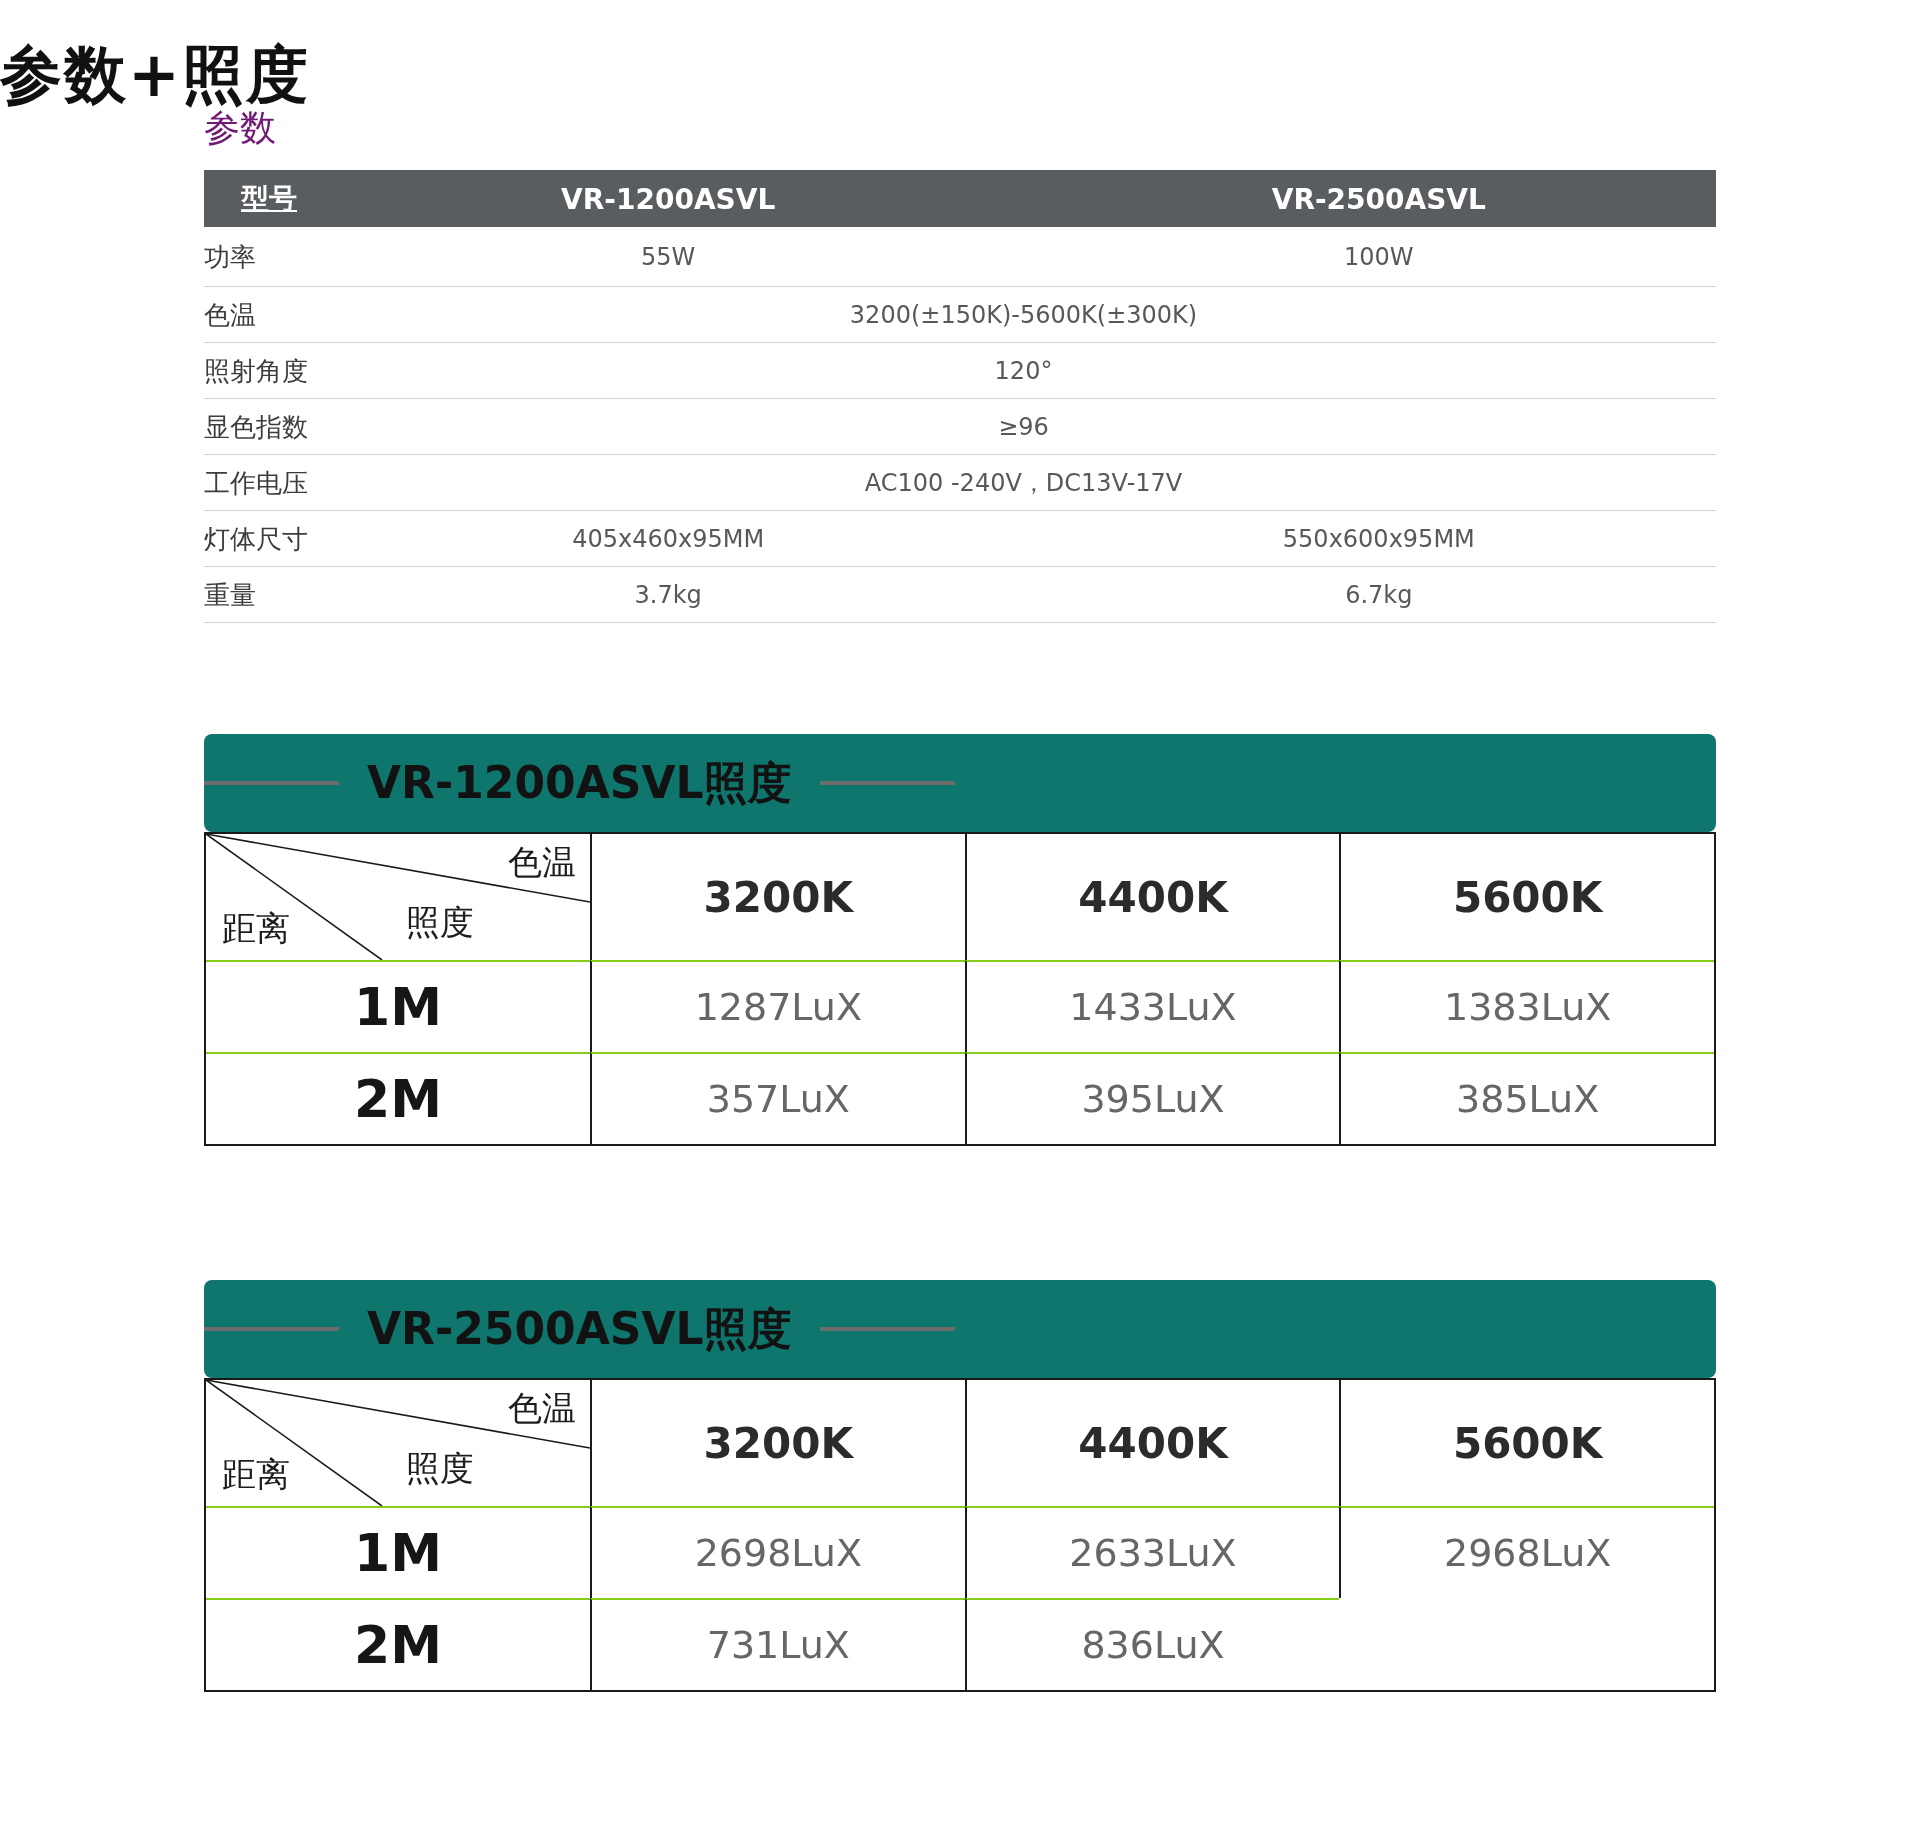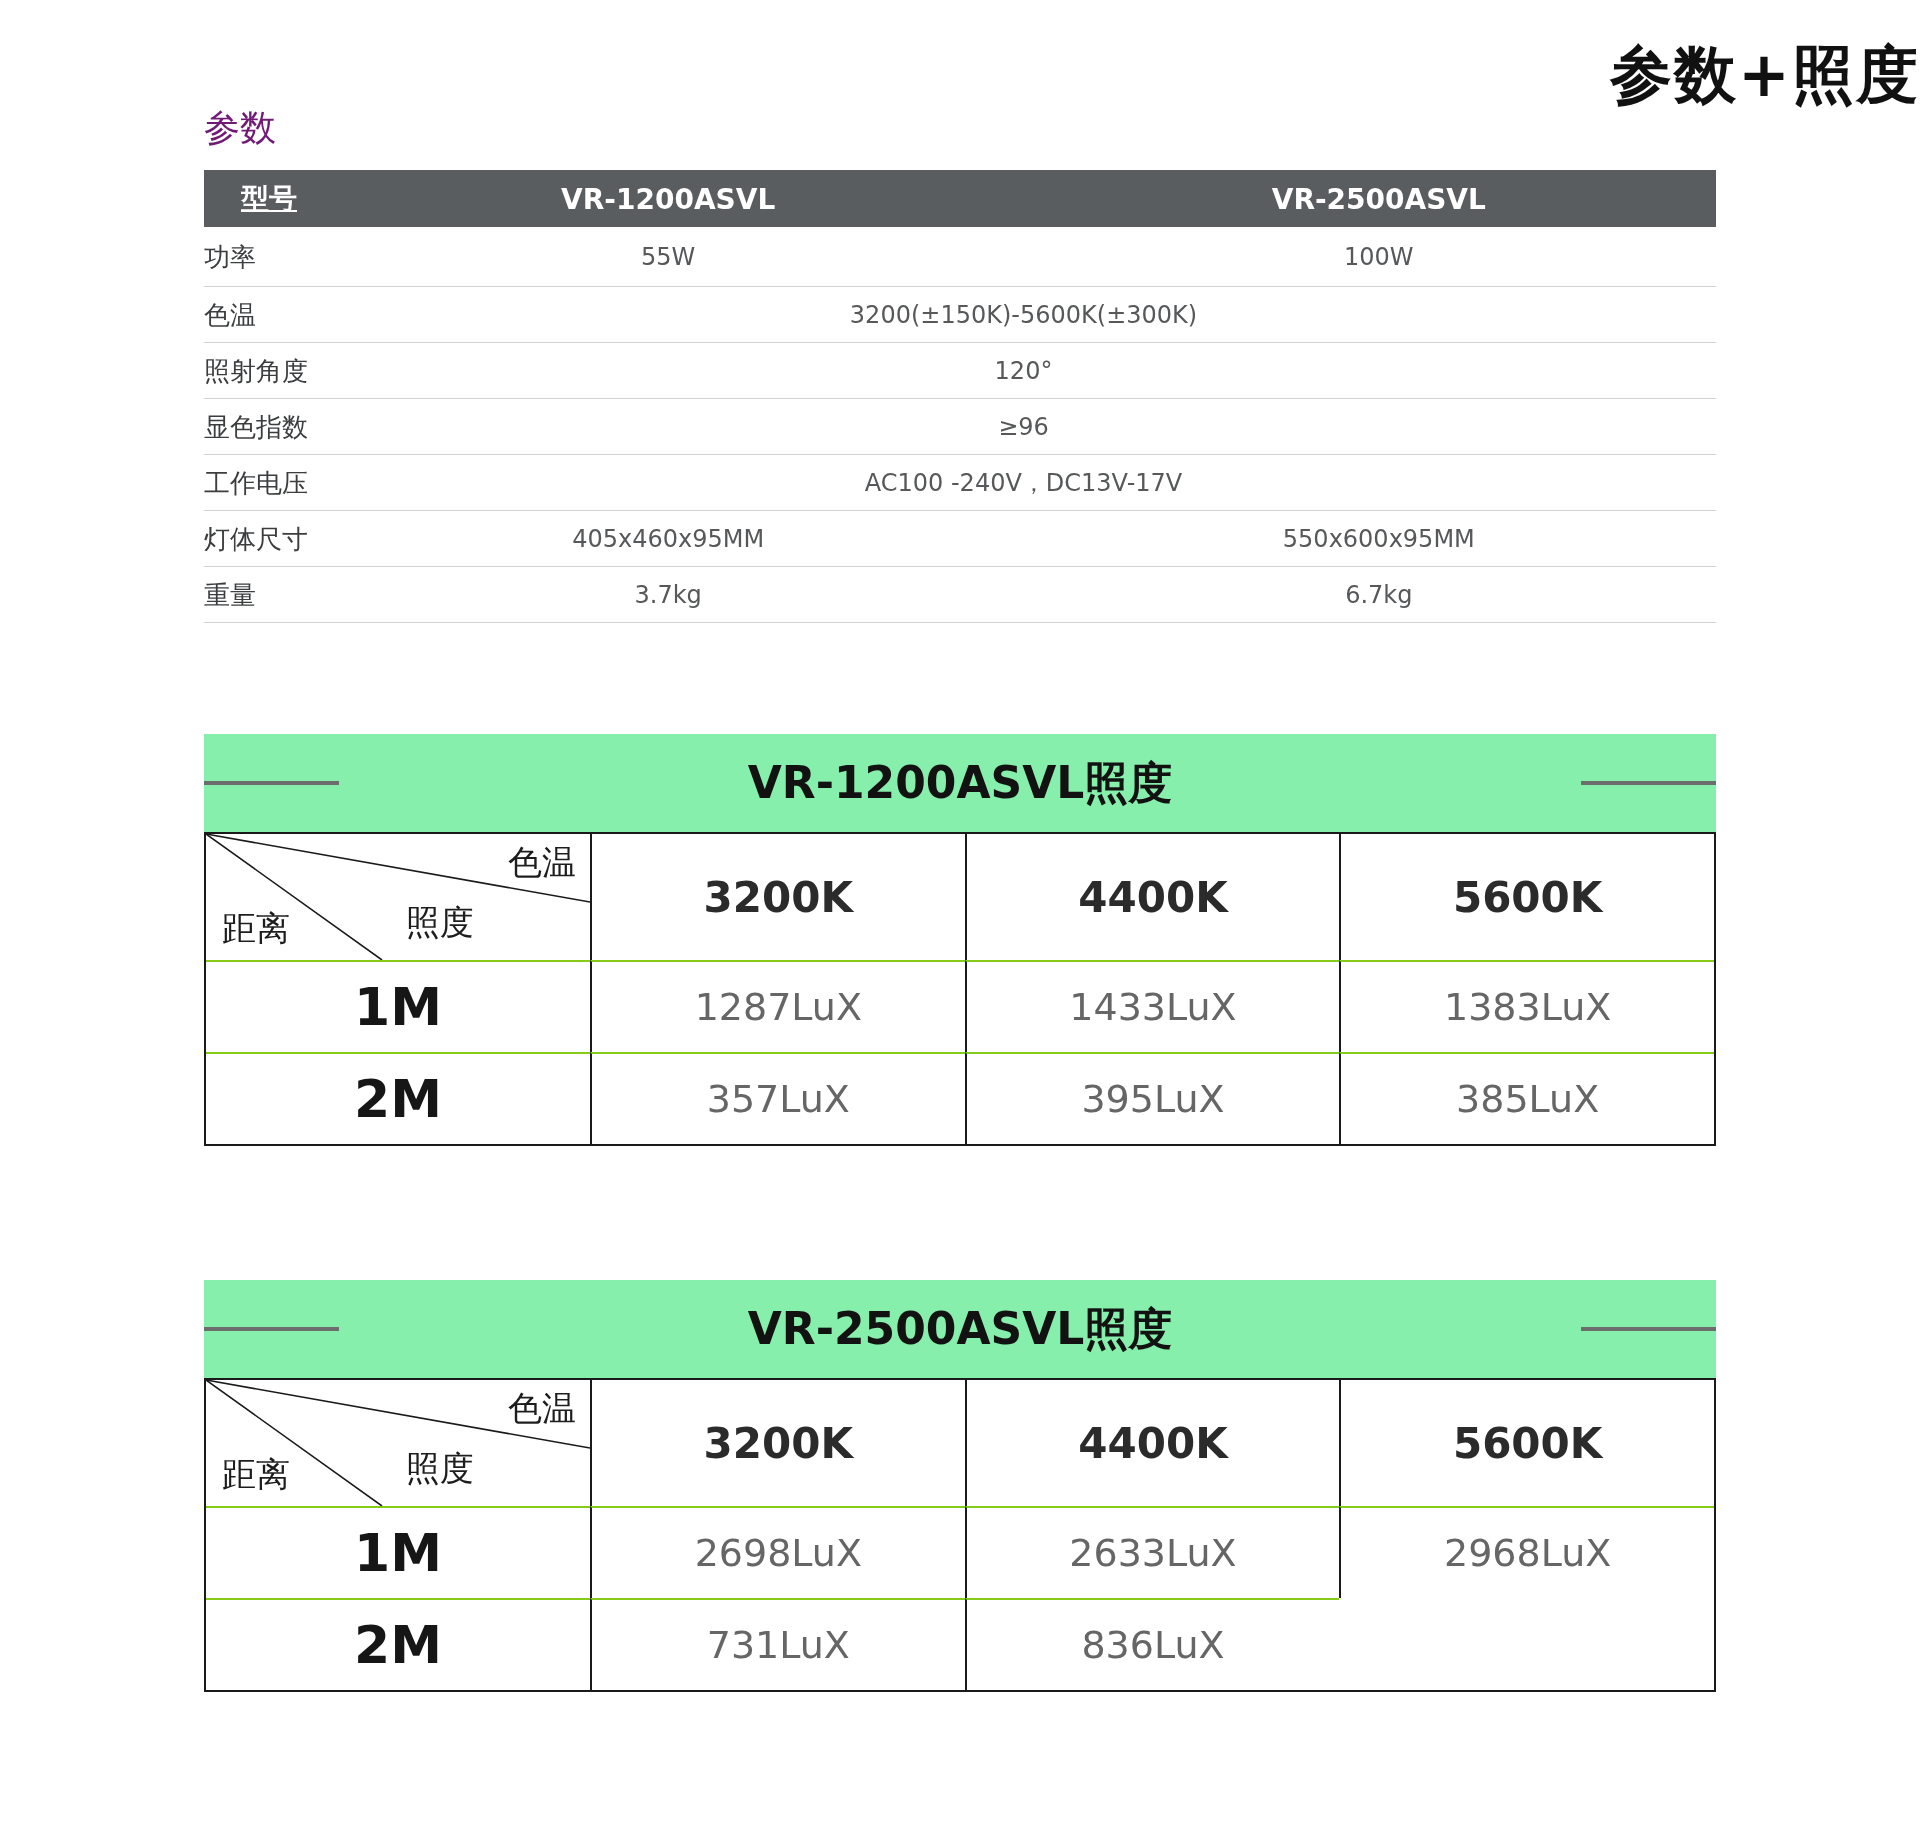--- a/index.html
+++ b/index.html
@@ -8,21 +8,21 @@
     background:#ffffff;
     font-family:"DejaVu Sans","Liberation Sans",sans-serif;
     color:#222;
     -webkit-font-smoothing:antialiased;
   }
   .page{position:relative;width:1920px;height:1841px;overflow:hidden;background:#ffffff;}
 
   
   .page-title{
     margin:0;padding-top:42px;
-    text-align:right;
+    text-align:left;
     font-size:62px;font-weight:800;line-height:1.05;
     color:#111111;letter-spacing:2px;
   }
 
   
   .content{width:1512px;margin:0 auto;}
 
   .section-label{
     font-size:36px;line-height:1.15;
     color:#701a75;font-weight:400;
@@ -56,22 +56,22 @@
     font-size:24px;font-weight:400;color:#56585A;white-space:nowrap;
   }
   .sr-v1{left:30.7%;}
   .sr-v2{left:77.7%;}
   .sr-merged{left:54.2%;}
 
   
   .lux{margin-top:111px;}
   .lux.second{margin-top:134px;}
   .lux-band{
-    height:98px;background:#86efac;
-    display:flex;align-items:center;justify-content:space-between;
+    height:98px;background:#0f766e;
+    display:flex;align-items:center;justify-content:flex-start;border-radius:8px;
   }
   .lux-band h2{
     margin:0 28px;font-size:44px;font-weight:700;color:#121212;
     line-height:1;white-space:nowrap;
   }
   .band-dash{width:135px;height:4px;background:#6d6d6d;}
 
   .lux-grid{
     display:grid;
     grid-template-columns:384px 1fr 1fr 1fr;

